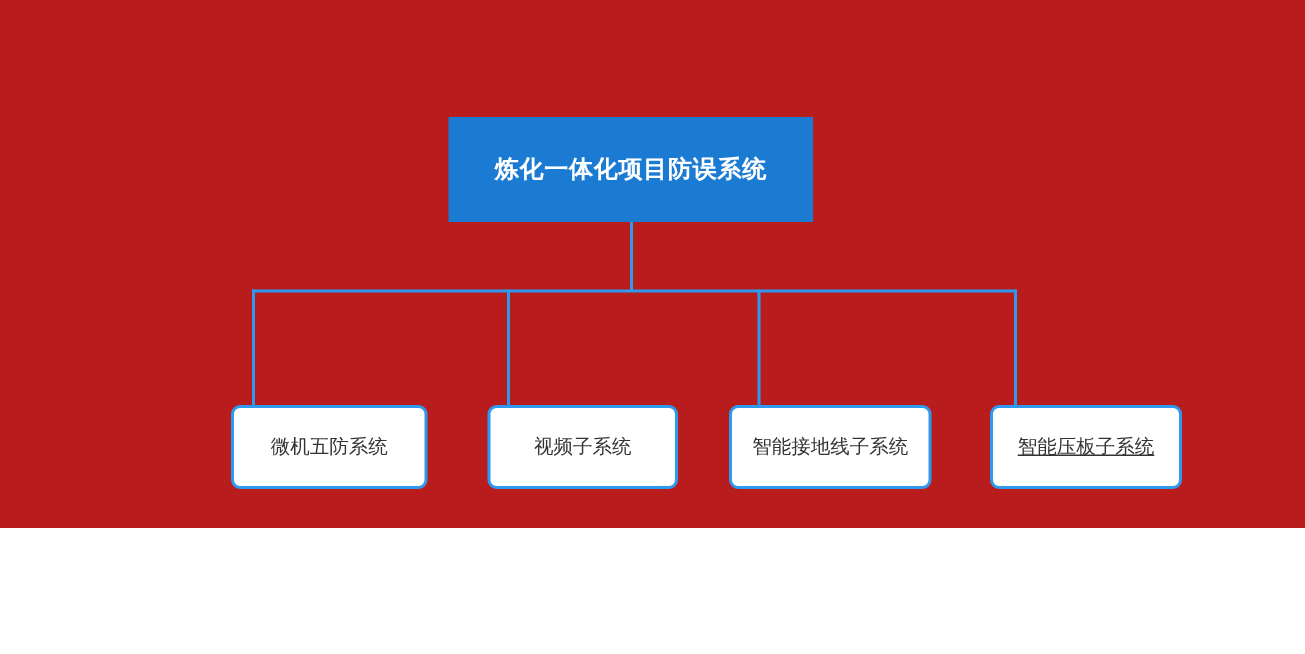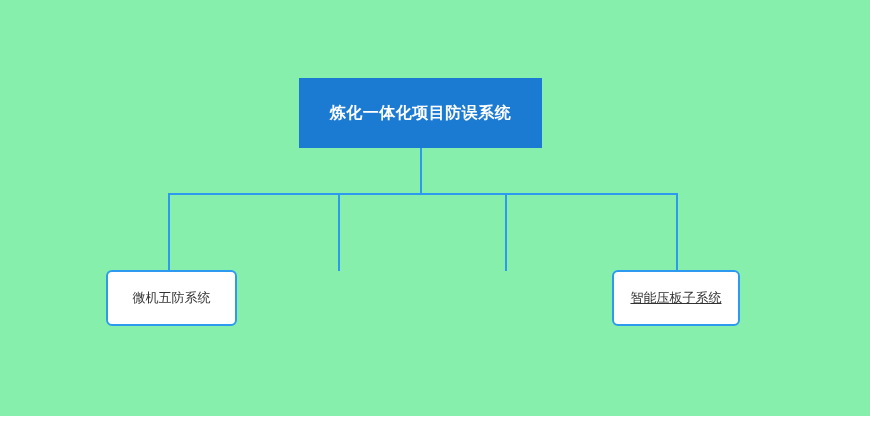--- a/index.html
+++ b/index.html
@@ -4,22 +4,22 @@
 <style>
   html, body {
     margin: 0;
     padding: 0;
     background: #ffffff;
     font-family: "Liberation Sans", "DejaVu Sans", sans-serif;
   }
   .canvas {
     position: relative;
     width: 870px;
-    height: 416px;
-    background: #86efac;
+    height: 352px;
+    background: #b91c1c;
     overflow: hidden;
     text-align: right;
   }
   .node-root {
     position: absolute;
     left: 299px;
     top: 78px;
     width: 243px;
     height: 70px;
     background: var(--root-fill, #1b7bd3);
@@ -38,20 +38,21 @@
     height: 56px;
     background: #ffffff;
     border: 2px solid var(--child-border, #2e9aef);
     border-radius: 6px;
     color: var(--child-text, #333333);
     display: flex;
     align-items: center;
     justify-content: center;
     font-size: 13px;
     box-sizing: border-box;
+    margin-left: 48px;
   }
   .node-child.c1 { left: 106px; width: 131px; }
   .node-child.c2 { left: 277px; width: 127px; }
   .node-child.c3 { left: 438px; width: 135px; }
   .node-child.c4 { left: 612px; width: 128px; text-decoration: underline; }
   .line {
     position: absolute;
     background: var(--line, #2e9aef);
   }
   .line.v { width: 2px; }
@@ -76,19 +77,25 @@
   <div class="line v drop-4"></div>
 
   <div class="node-root">
     <span>炼化一体化项目防误系统</span>
   </div>
 
   <div class="node-child c1">
     <span>微机五防系统</span>
   </div>
 
+  <div class="node-child c2">
+    <span>视频子系统</span>
+  </div>
 
+  <div class="node-child c3">
+    <span>智能接地线子系统</span>
+  </div>
 
   <div class="node-child c4">
     <span>智能压板子系统</span>
   </div>
 
 </div>
 
 </body></html>

